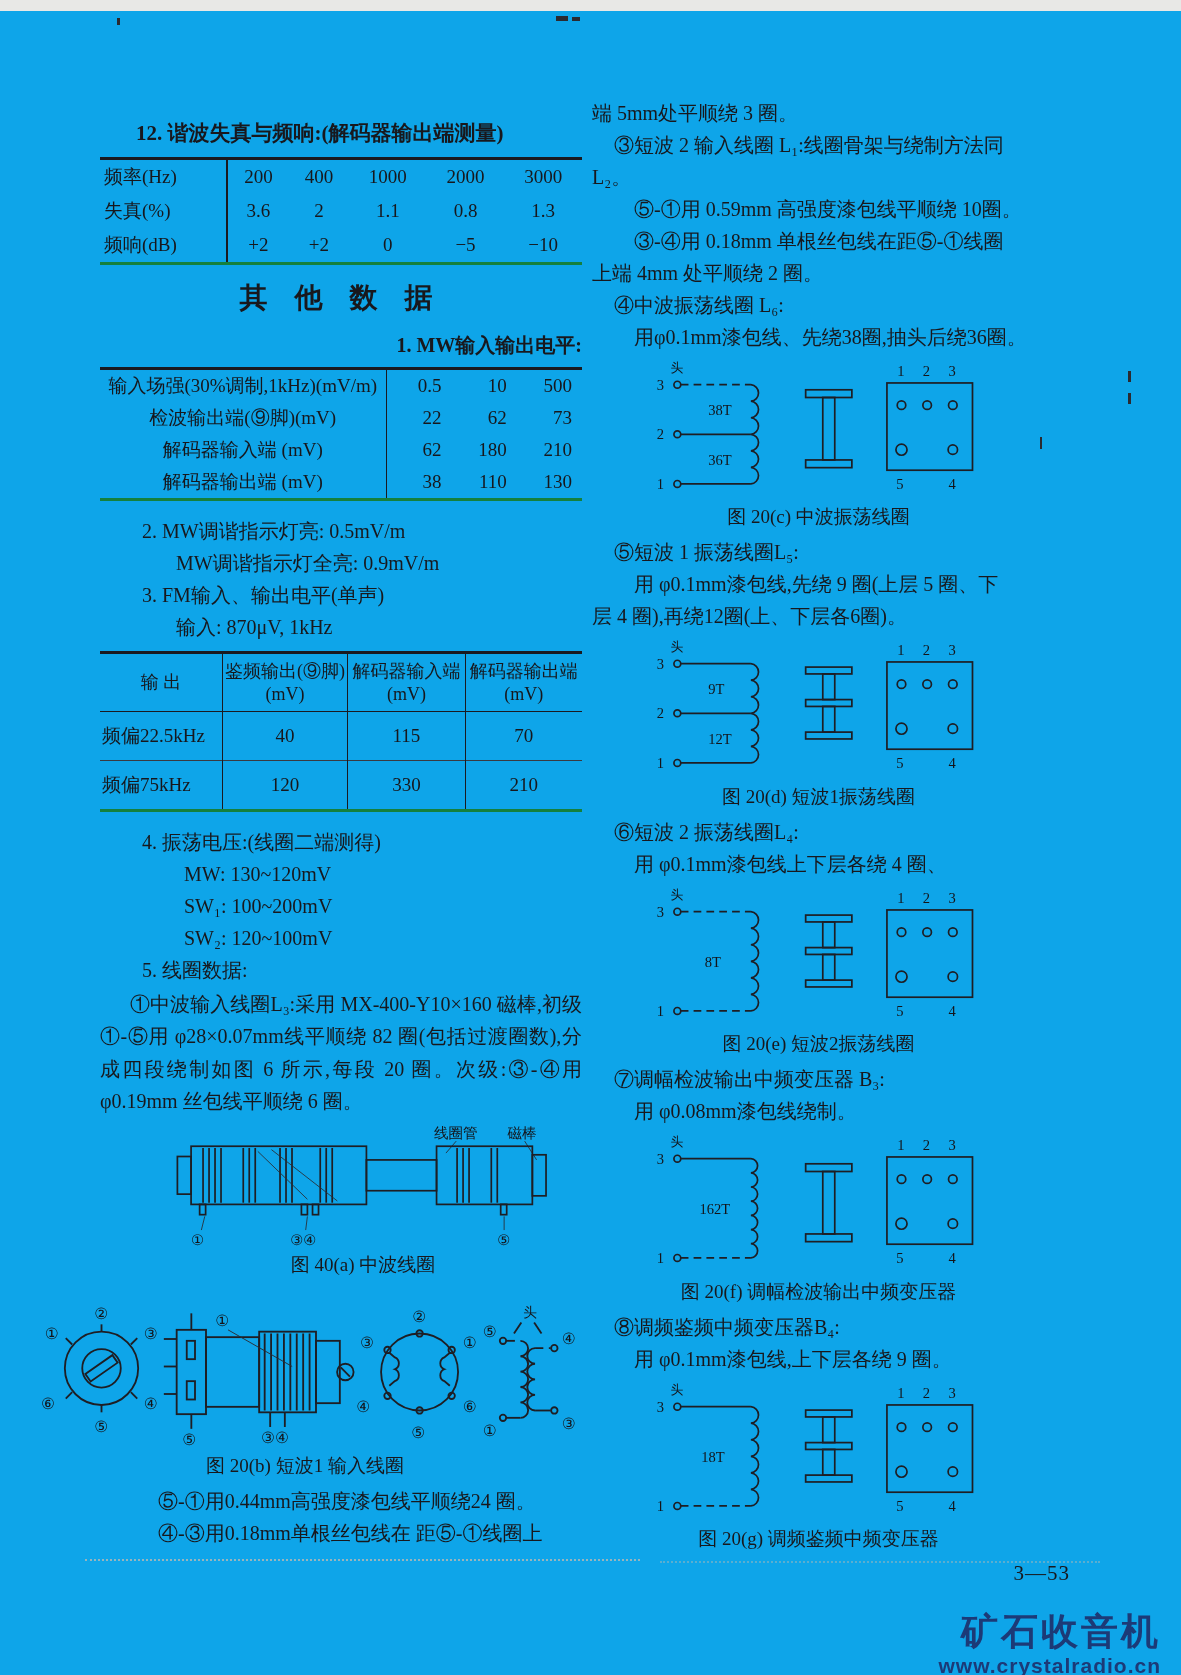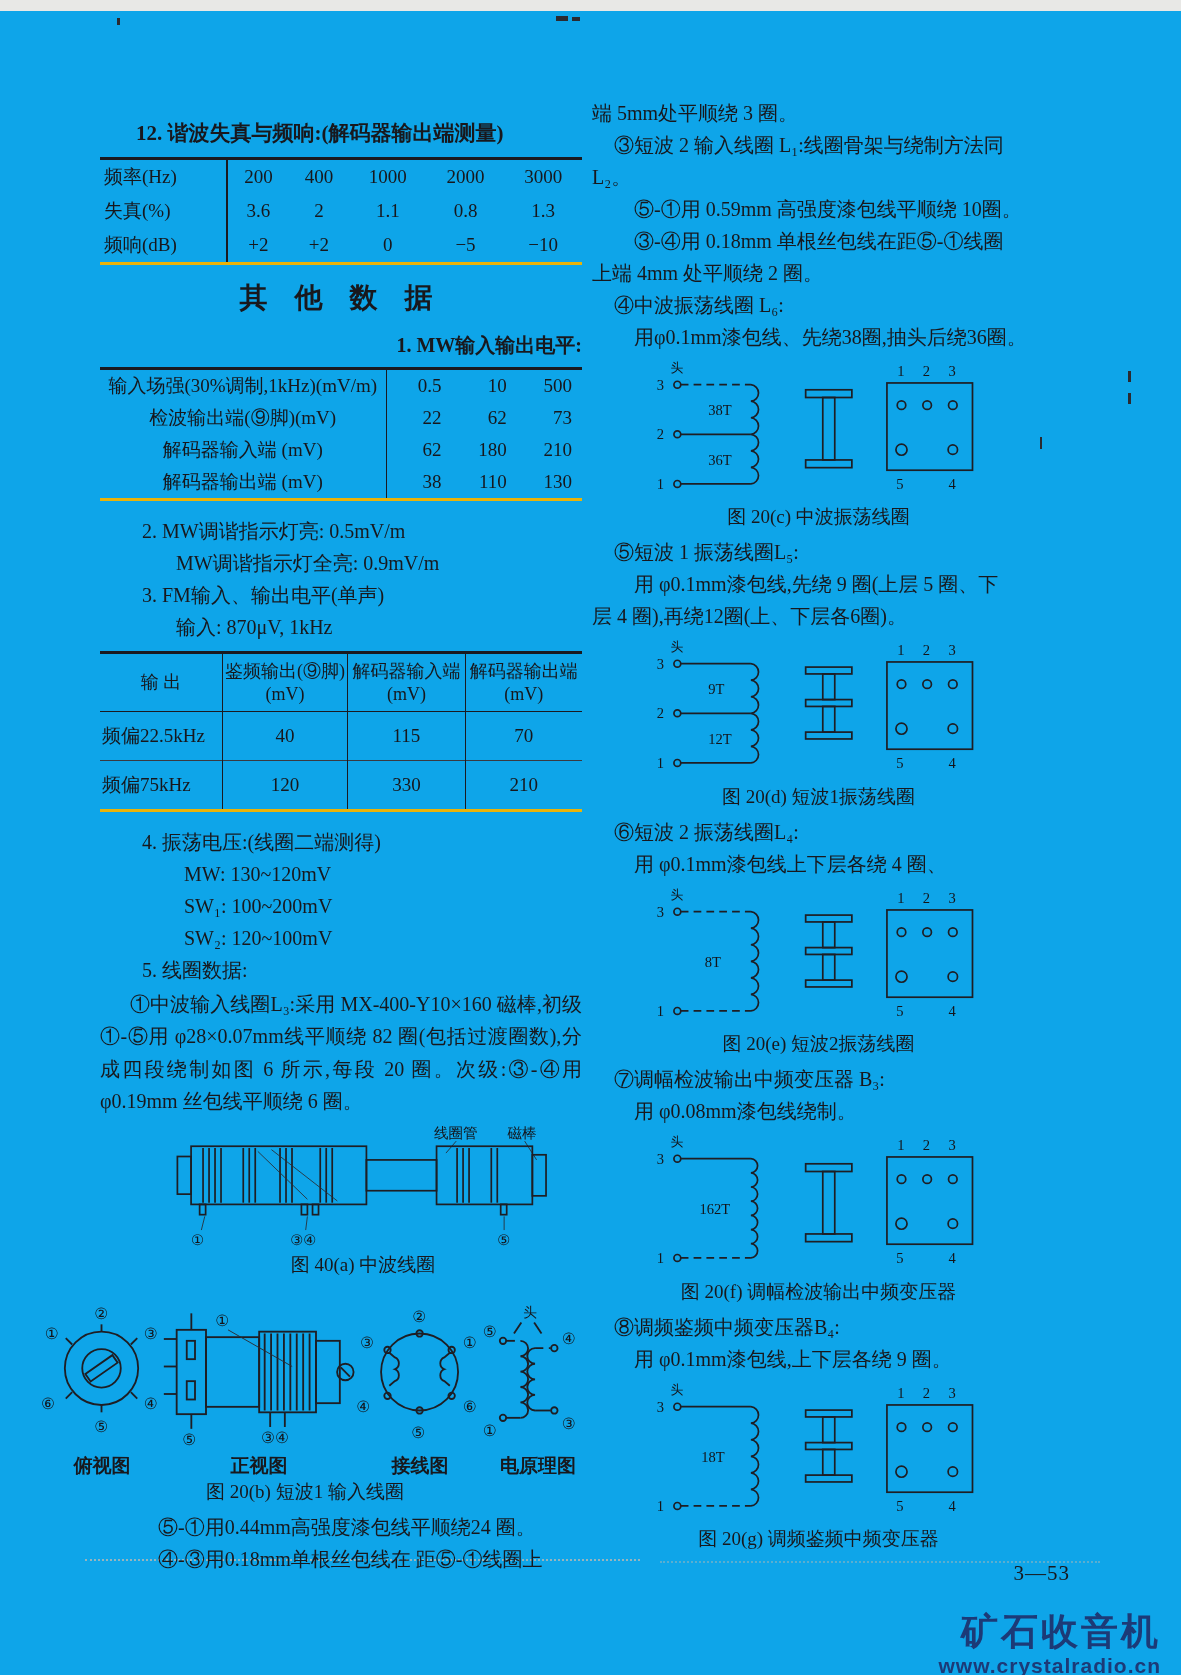--- a/index.html
+++ b/index.html
@@ -18,21 +18,21 @@
   .ind1 { margin-left:22px; }
   .ind2 { margin-left:42px; }
   .ind3 { margin-left:58px; }
   .ind4 { margin-left:84px; }
 
   .h12 { font-size:21px; font-weight:bold; margin:0 0 10px 36px; }
   .section-title { font-size:28px; font-weight:bold; text-align:center;
                    letter-spacing:10px; margin:8px 0 12px 0; }
 
   table { border-collapse:collapse; width:100%; font-size:19px; color:#17171c; }
-  .tbl { border-top:3px solid #1a1a20; border-bottom:3px solid #eab308; margin-bottom:14px; }
+  .tbl { border-top:3px solid #1a1a20; border-bottom:3px solid #15803d; margin-bottom:14px; }
   .t1 th { width:118px; font-weight:normal; text-align:left; padding:4px 4px;
            border-right:2px solid #1a1a20; }
   .t1 td { text-align:center; padding:4px 2px; }
   .t2 th { width:300px; font-weight:normal; text-align:center; padding:3px 4px;
            border-right:1.5px solid #1a1a20; }
   .t2 td { text-align:right; padding:3px 10px 3px 2px; width:56px; }
   .t3 th, .t3 td { border-right:1.5px solid #1a1a20; }
   .t3 th:last-child, .t3 td:last-child { border-right:none; }
   .t3 thead th { font-weight:normal; font-size:18px; line-height:1.25; text-align:center;
                  padding:6px 2px; border-bottom:1.5px solid #1a1a20; }
@@ -319,26 +319,20 @@
           <circle class="s" cx="572" cy="70" r="3.5"></circle>
           <line class="sd" x1="551" y1="70" x2="568" y2="70"></line>
           <circle class="s" cx="572" cy="138" r="3.5"></circle>
           <line class="s" x1="551" y1="138" x2="568" y2="138"></line>
           <text x="494" y="58">⑤</text>
           <text x="494" y="166">①</text>
           <text x="580" y="66">④</text>
           <text x="580" y="158">③</text>
         </g>
       </svg>
-      <div class="viewlabels">
-        <span style="left:72px;">俯视图</span>
-        <span style="left:229px;">正视图</span>
-        <span style="left:390px;">接线图</span>
-        <span style="left:508px;">电原理图</span>
-      </div>
       <figcaption style="width:550px;">图 20(b)  短波1 输入线圈</figcaption>
     </figure>
 
     <div class="ln ind3" style="margin-top:6px;">⑤-①用0.44mm高强度漆包线平顺绕24 圈。</div>
     <div class="ln ind3">④-③用0.18mm单根丝包线在 距⑤-①线圈上</div>
   </div>
 
   <div class="col col-right">
 
     <div class="ln">端 5mm处平顺绕 3 圈。</div>

